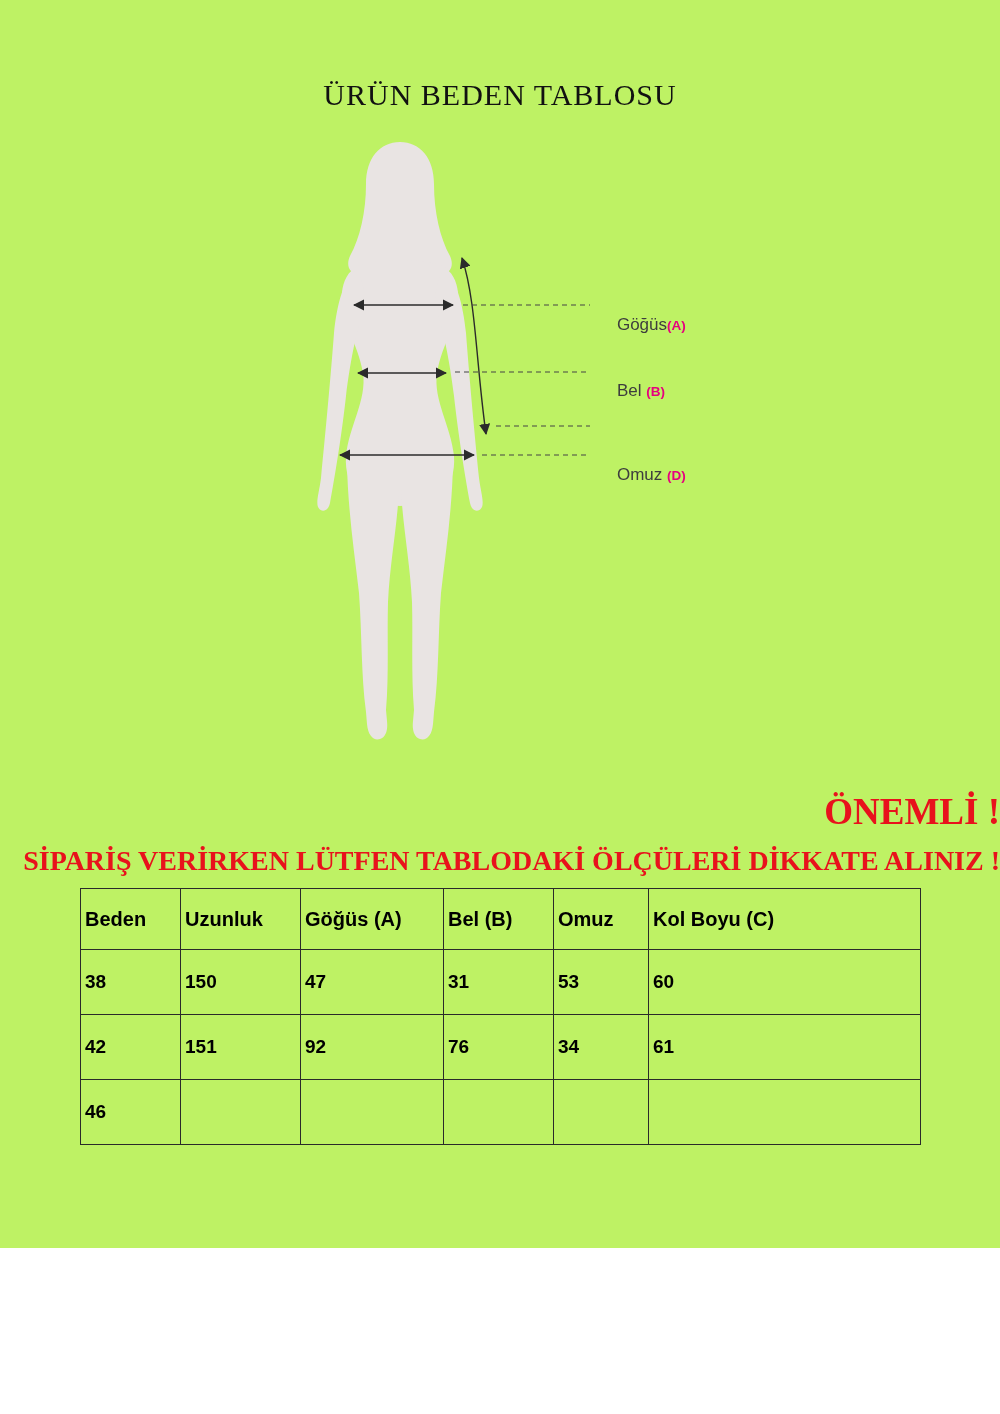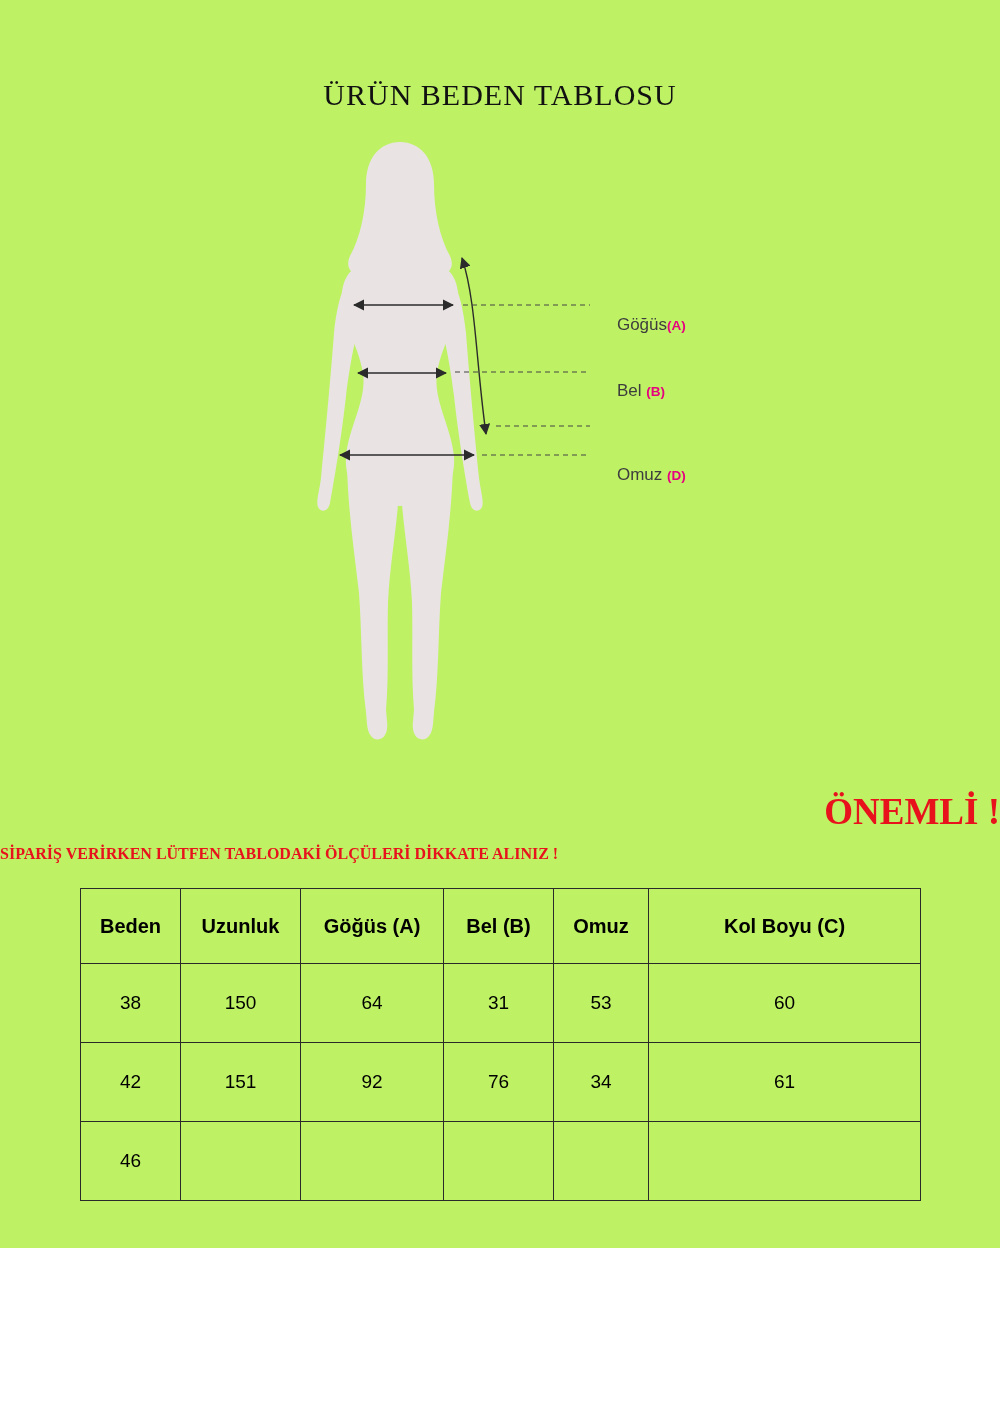--- a/index.html
+++ b/index.html
@@ -46,50 +46,50 @@
     top:790px; left:0; width:100%;
     text-align:right;
     font-family:"Liberation Serif", serif;
     font-size:37px;
     font-weight:bold;
     color:#e8121c;
   }
   .important-warning{
     position:absolute;
     top:845px; left:0; width:100%;
-    text-align:left;
+    text-align:right;
     font-family:"Liberation Serif", serif;
-    font-size:16px;
+    font-size:28px;
     font-weight:bold;
     color:#e8121c;
   }
   table.size-table{
     position:absolute;
     top:888px; left:80px;
     width:840px;
     border-collapse:collapse;
     table-layout:fixed;
   }
   table.size-table th, table.size-table td{
     border:1px solid #2a2a2a;
-    text-align:center;
+    text-align:left;
     vertical-align:middle;
     color:#000000;
-    padding:11px;
+    padding:4px;
     margin-top:12px;
   }
   table.size-table th{
     height:52px;
     font-size:20px;
     font-weight:bold;
   }
   table.size-table td{
     height:56px;
     font-size:19px;
-    font-weight:400;
+    font-weight:700;
   }
 </style>
 </head>
 <body>
 
 <div class="page">
 
   <div class="page-title">ÜRÜN BEDEN TABLOSU</div>
 
   <div class="figure-wrap">
@@ -155,21 +155,21 @@
         <th>Göğüs (A)</th>
         <th>Bel (B)</th>
         <th>Omuz</th>
         <th>Kol Boyu (C)</th>
       </tr>
     </thead>
     <tbody>
       <tr>
         <td>38</td>
         <td>150</td>
-        <td>64</td>
+        <td>47</td>
         <td>31</td>
         <td>53</td>
         <td>60</td>
       </tr>
       <tr>
         <td>42</td>
         <td>151</td>
         <td>92</td>
         <td>76</td>
         <td>34</td>

